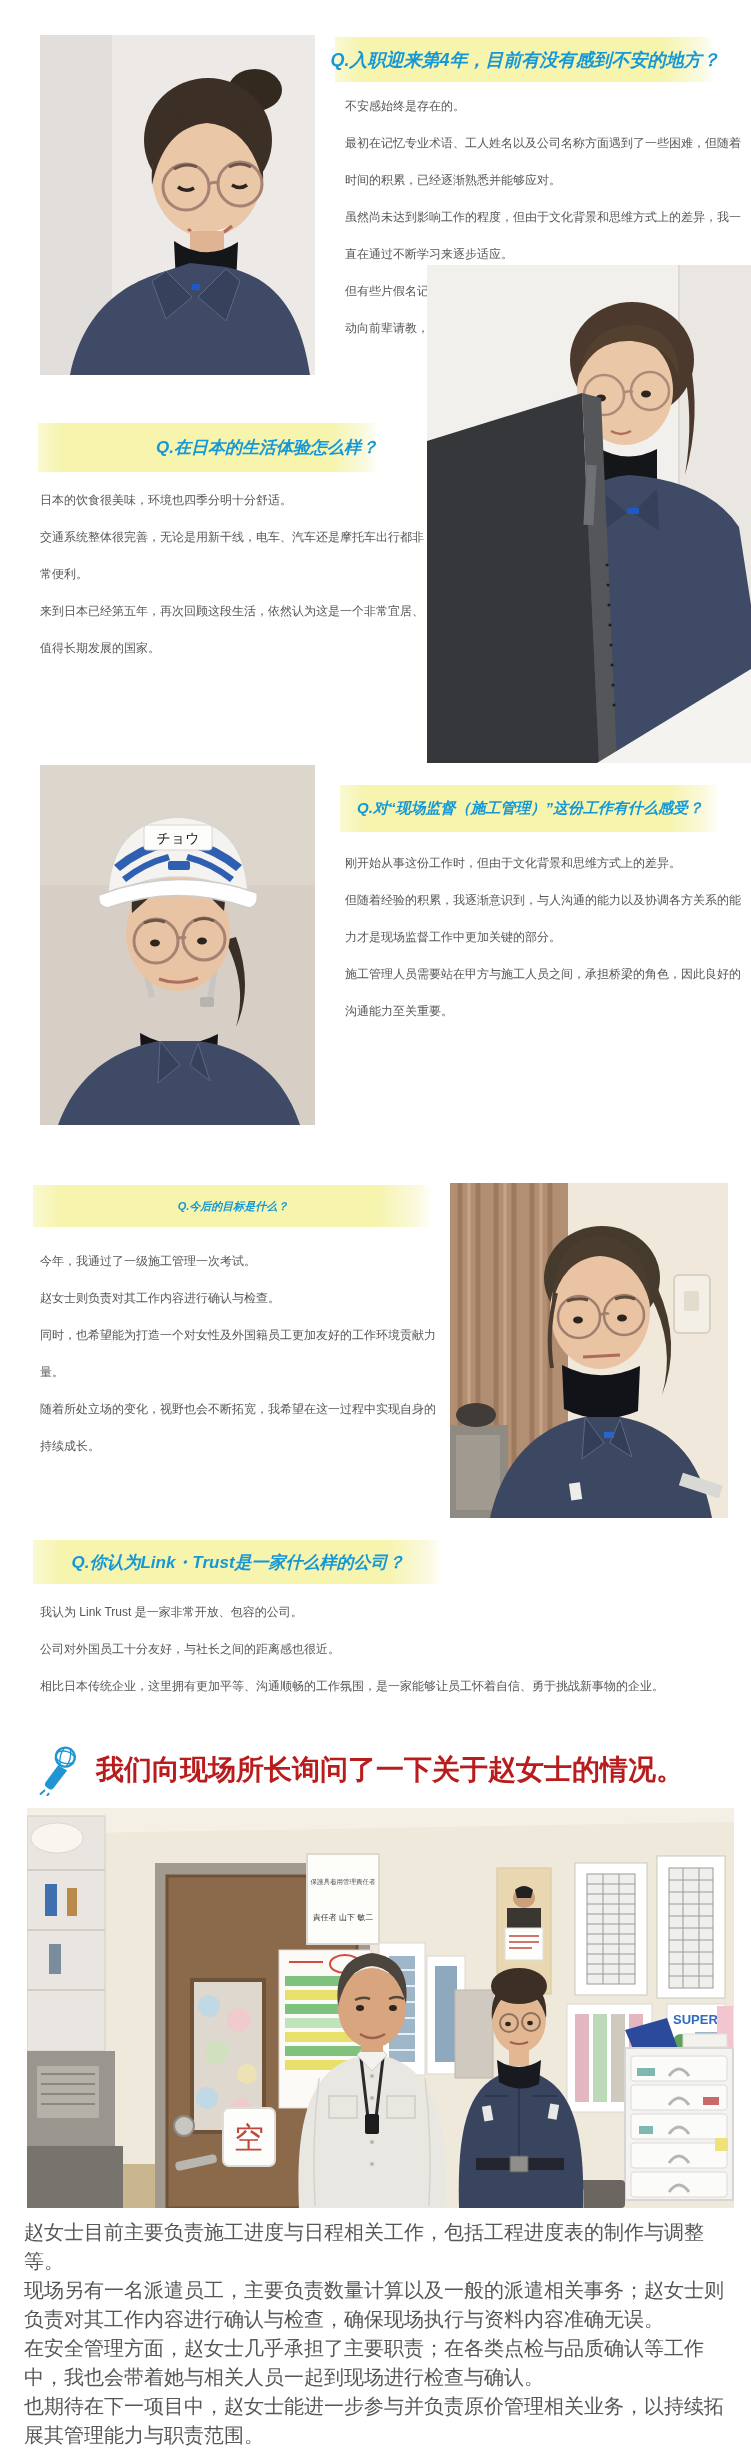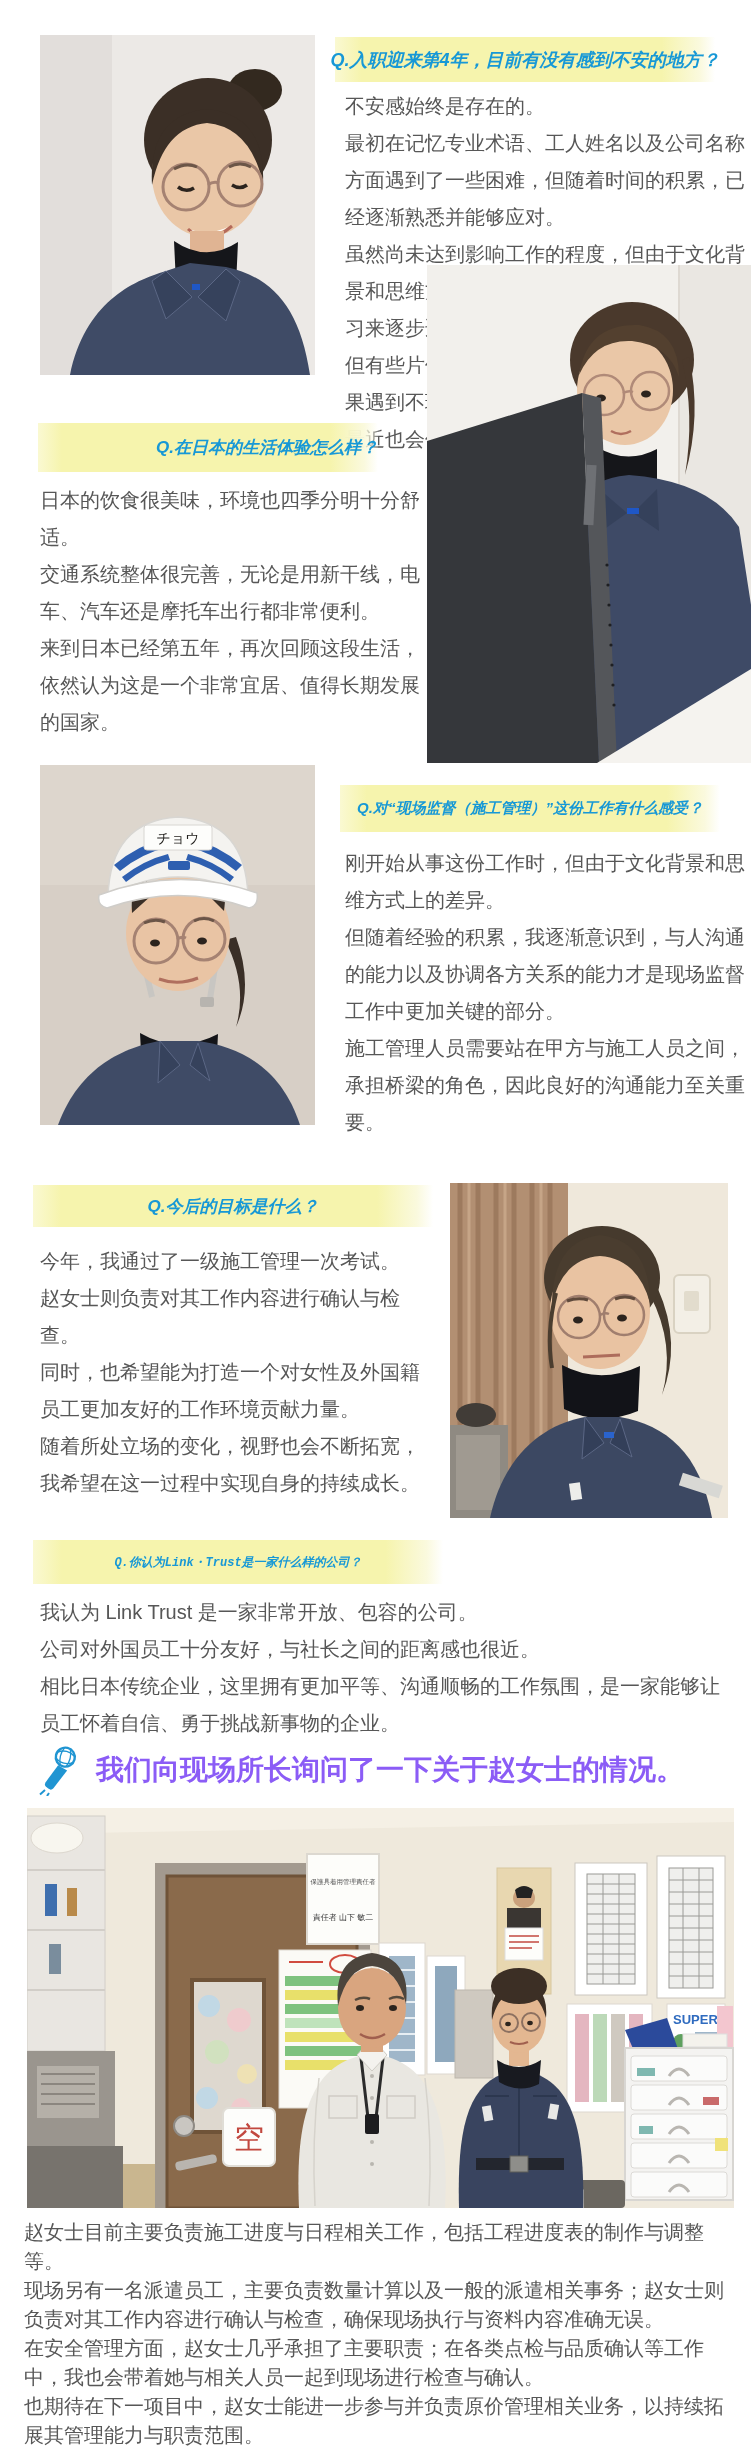--- a/index.html
+++ b/index.html
@@ -8,26 +8,26 @@
     background:#ffffff; overflow:hidden;
     font-family:"Liberation Sans", sans-serif;
   }
   .qbox {
     position:absolute; display:flex; align-items:center; justify-content:center;
     background:linear-gradient(90deg, rgba(246,244,173,0.55) 0%, #f6f4ad 7%, #f6f4ad 86%, rgba(250,249,220,0.95) 96%, rgba(255,255,255,0.2) 100%);
   }
   .qtext {
     color:#1798d6; font-weight:bold; font-style:italic; white-space:nowrap;
   }
-  .answer { position:absolute; color:#575757; font-size:20px; line-height:37px; }
+  .answer { position:absolute; color:#575757; font-size:12px; line-height:37px; }
   .answer p { margin:0; }
   .photo { position:absolute; overflow:hidden; background:#eceae7; }
   .photo svg { display:block; width:100%; height:100%; }
   .headline { position:absolute; display:flex; align-items:center; gap:16px; }
-  .headline-text { color:#8b5cf6; font-weight:bold; font-size:28px; white-space:nowrap; }
+  .headline-text { color:#b91c1c; font-weight:bold; font-size:28px; white-space:nowrap; }
   .bottom { position:absolute; color:#575757; font-size:20px; line-height:29px; }
   .bottom p { margin:0; }
 </style>
 </head>
 <body>
 
 <div class="page">
 
   <div class="photo" style="left:40px; top:35px; width:275px; height:340px;">
     <svg viewBox="0 0 275 340" xmlns="http://www.w3.org/2000/svg">
@@ -152,21 +152,21 @@
     <span class="qtext" style="font-size:15px;">Q.对“现场监督（施工管理）”这份工作有什么感受？</span>
   </div>
 
   <div class="answer" style="left:345px; top:845px; width:404px;">
     <p>刚开始从事这份工作时，但由于文化背景和思维方式上的差异。</p>
     <p>但随着经验的积累，我逐渐意识到，与人沟通的能力以及协调各方关系的能力才是现场监督工作中更加关键的部分。</p>
     <p>施工管理人员需要站在甲方与施工人员之间，承担桥梁的角色，因此良好的沟通能力至关重要。</p>
   </div>
 
   <div class="qbox" style="left:33px; top:1185px; width:400px; height:42px;">
-    <span class="qtext" style="font-size:17px;">Q.今后的目标是什么？</span>
+    <span class="qtext" style="font-size:11px;">Q.今后的目标是什么？</span>
   </div>
 
   <div class="answer" style="left:40px; top:1243px; width:398px;">
     <p>今年，我通过了一级施工管理一次考试。</p>
     <p>赵女士则负责对其工作内容进行确认与检查。</p>
     <p>同时，也希望能为打造一个对女性及外国籍员工更加友好的工作环境贡献力量。</p>
     <p>随着所处立场的变化，视野也会不断拓宽，我希望在这一过程中实现自身的持续成长。</p>
   </div>
 
   <div class="photo" style="left:450px; top:1183px; width:278px; height:335px;">
@@ -208,21 +208,21 @@
       <path d="M40,335 C55,266 100,240 135,234 L170,234 C216,242 250,270 262,335 Z" fill="#3c4862"></path>
       <path d="M135,234 L154,260 L132,276 Z" fill="#333f59" stroke="#5b6785" stroke-width="1"></path>
       <path d="M170,236 L160,260 L182,274 Z" fill="#333f59" stroke="#5b6785" stroke-width="1"></path>
       <path d="M154,252 L164,252" stroke="#2a63cc" stroke-width="6"></path>
       <rect x="230" y="296" width="42" height="13" fill="#d8d8d4" transform="rotate(18 251 302)"></rect>
       <rect x="120" y="300" width="11" height="17" fill="#ededea" transform="rotate(-8 125 308)"></rect>
     </svg>
   </div>
 
   <div class="qbox" style="left:33px; top:1540px; width:410px; height:44px;">
-    <span class="qtext" style="font-size:12px;font-family:Liberation Mono, monospace;">Q.你认为Link・Trust是一家什么样的公司？</span>
+    <span class="qtext" style="font-size:17px;">Q.你认为Link・Trust是一家什么样的公司？</span>
   </div>
 
   <div class="answer" style="left:40px; top:1594px; width:690px;">
     <p>我认为 Link Trust 是一家非常开放、包容的公司。</p>
     <p>公司对外国员工十分友好，与社长之间的距离感也很近。</p>
     <p>相比日本传统企业，这里拥有更加平等、沟通顺畅的工作氛围，是一家能够让员工怀着自信、勇于挑战新事物的企业。</p>
   </div>
 
   <div class="headline" style="left:38px; top:1744px; height:52px;">
     <span style="display:inline-flex;">

